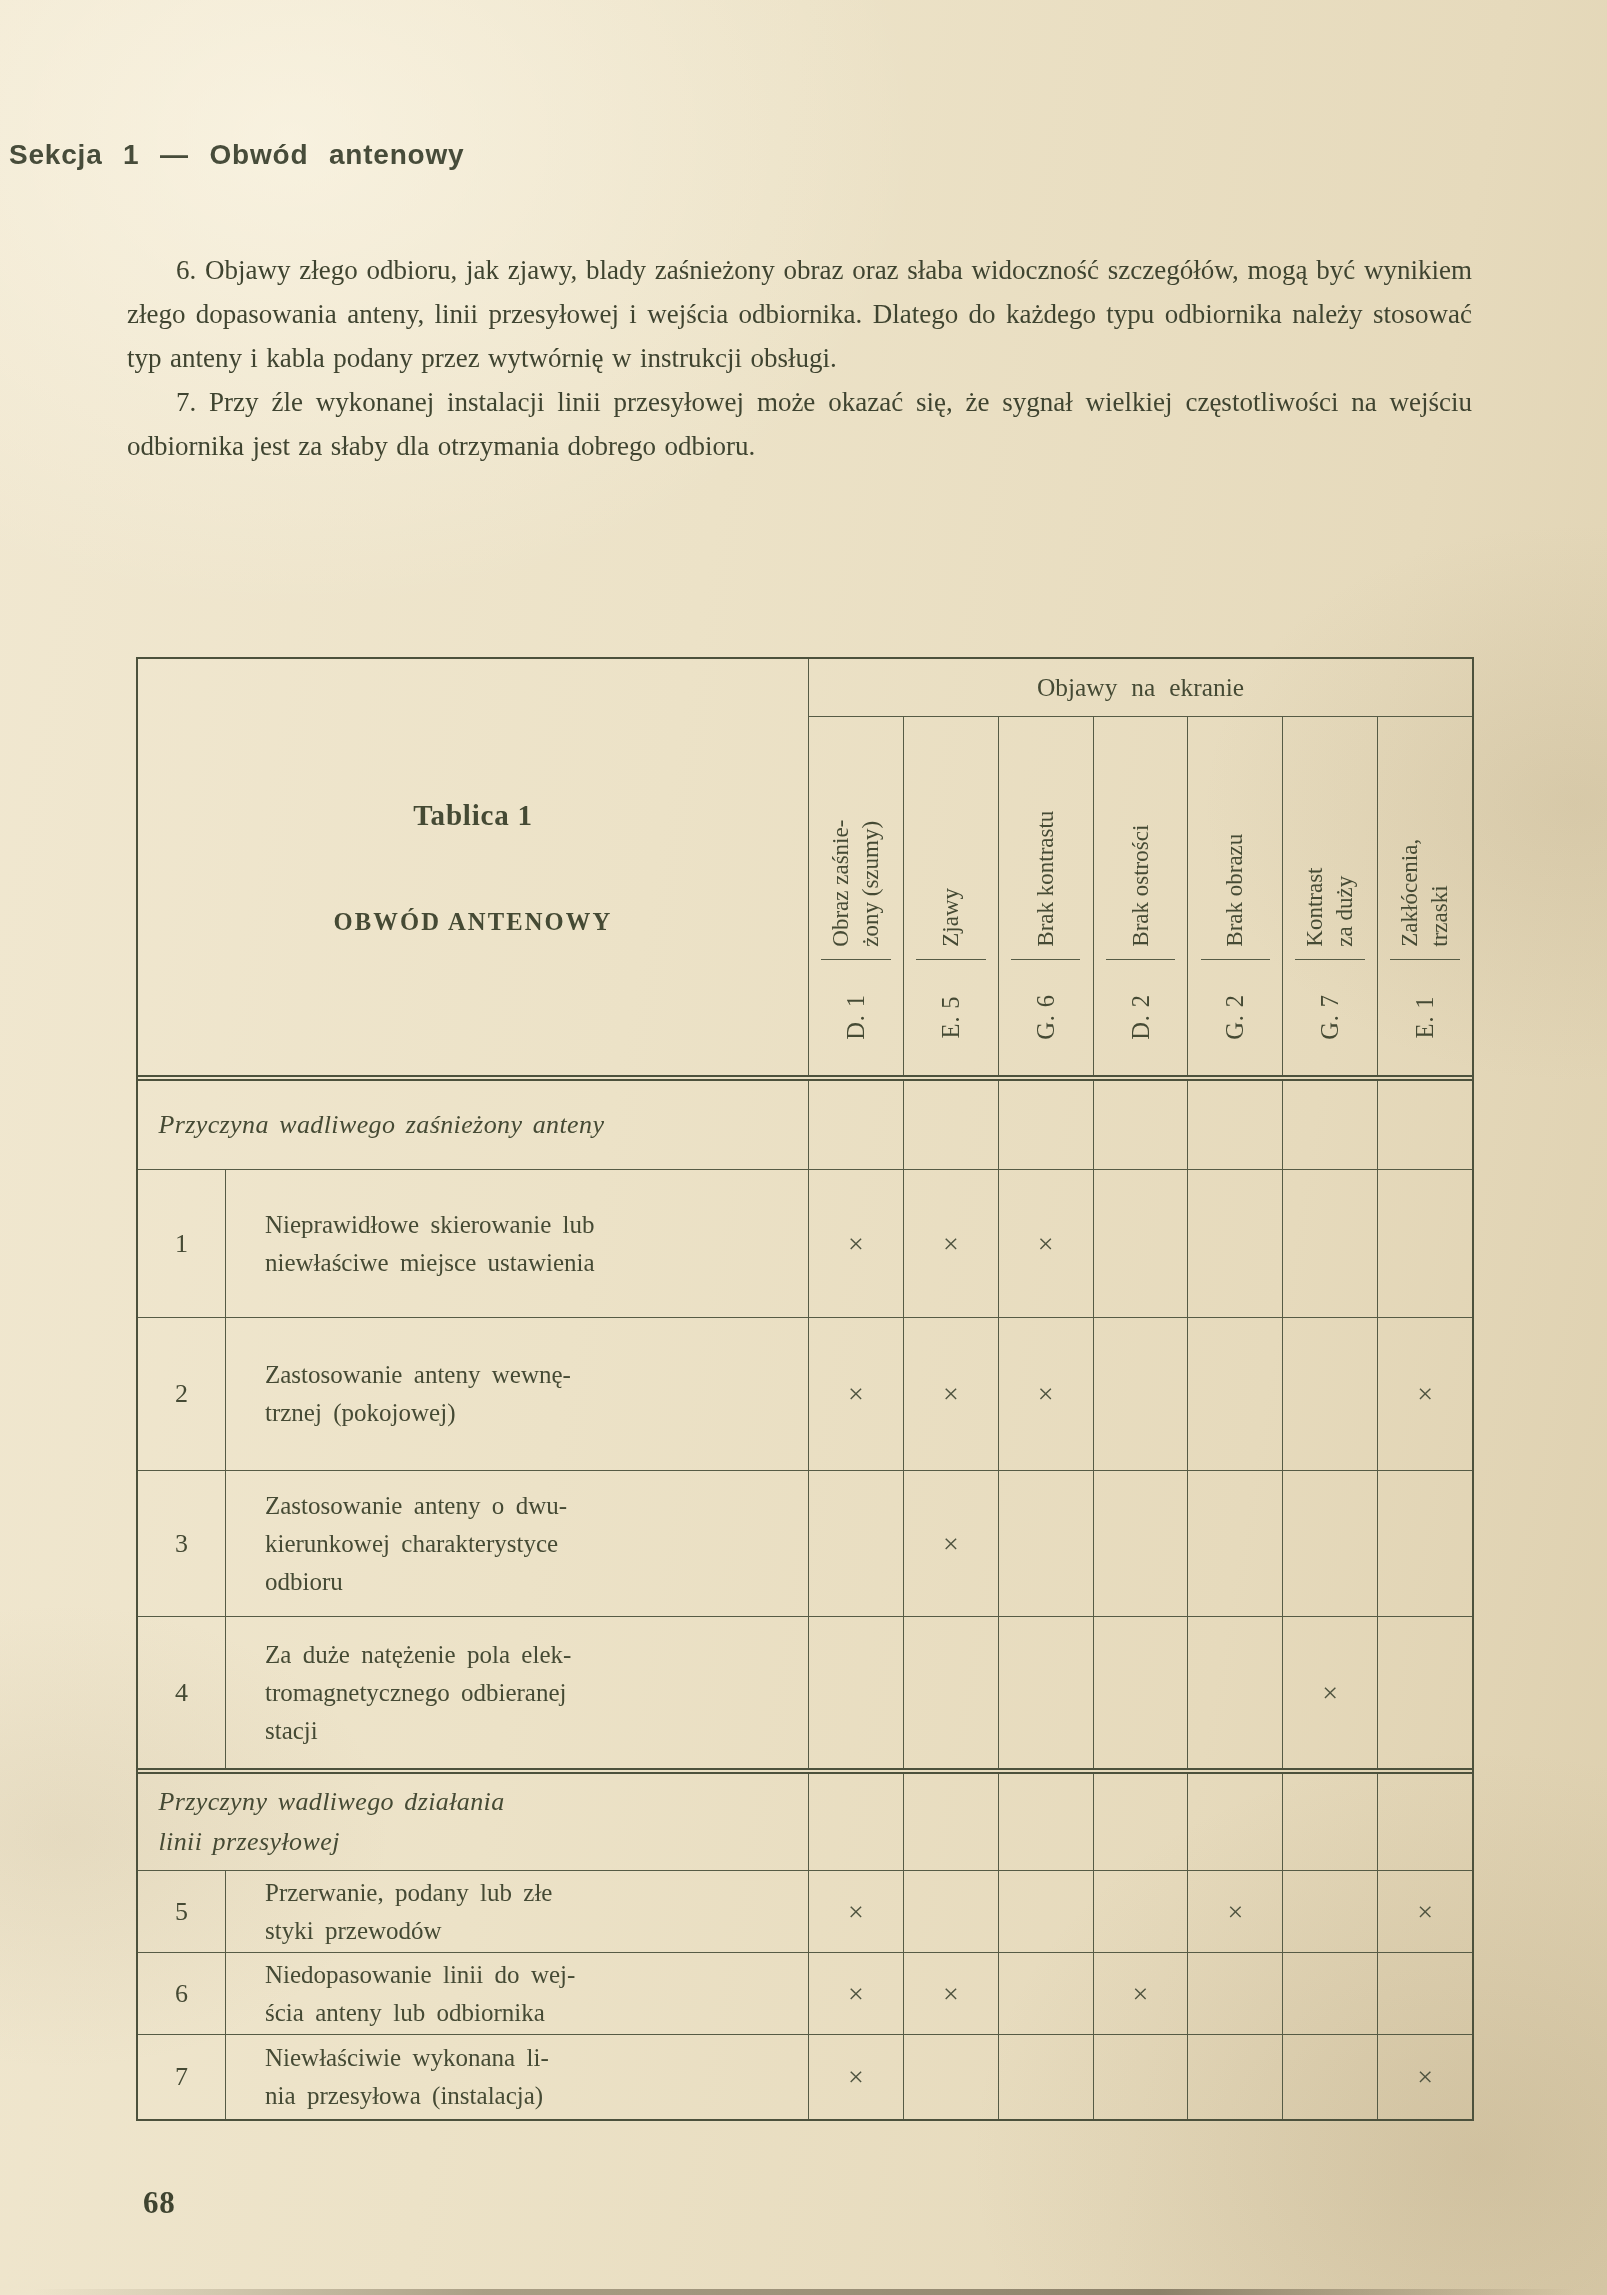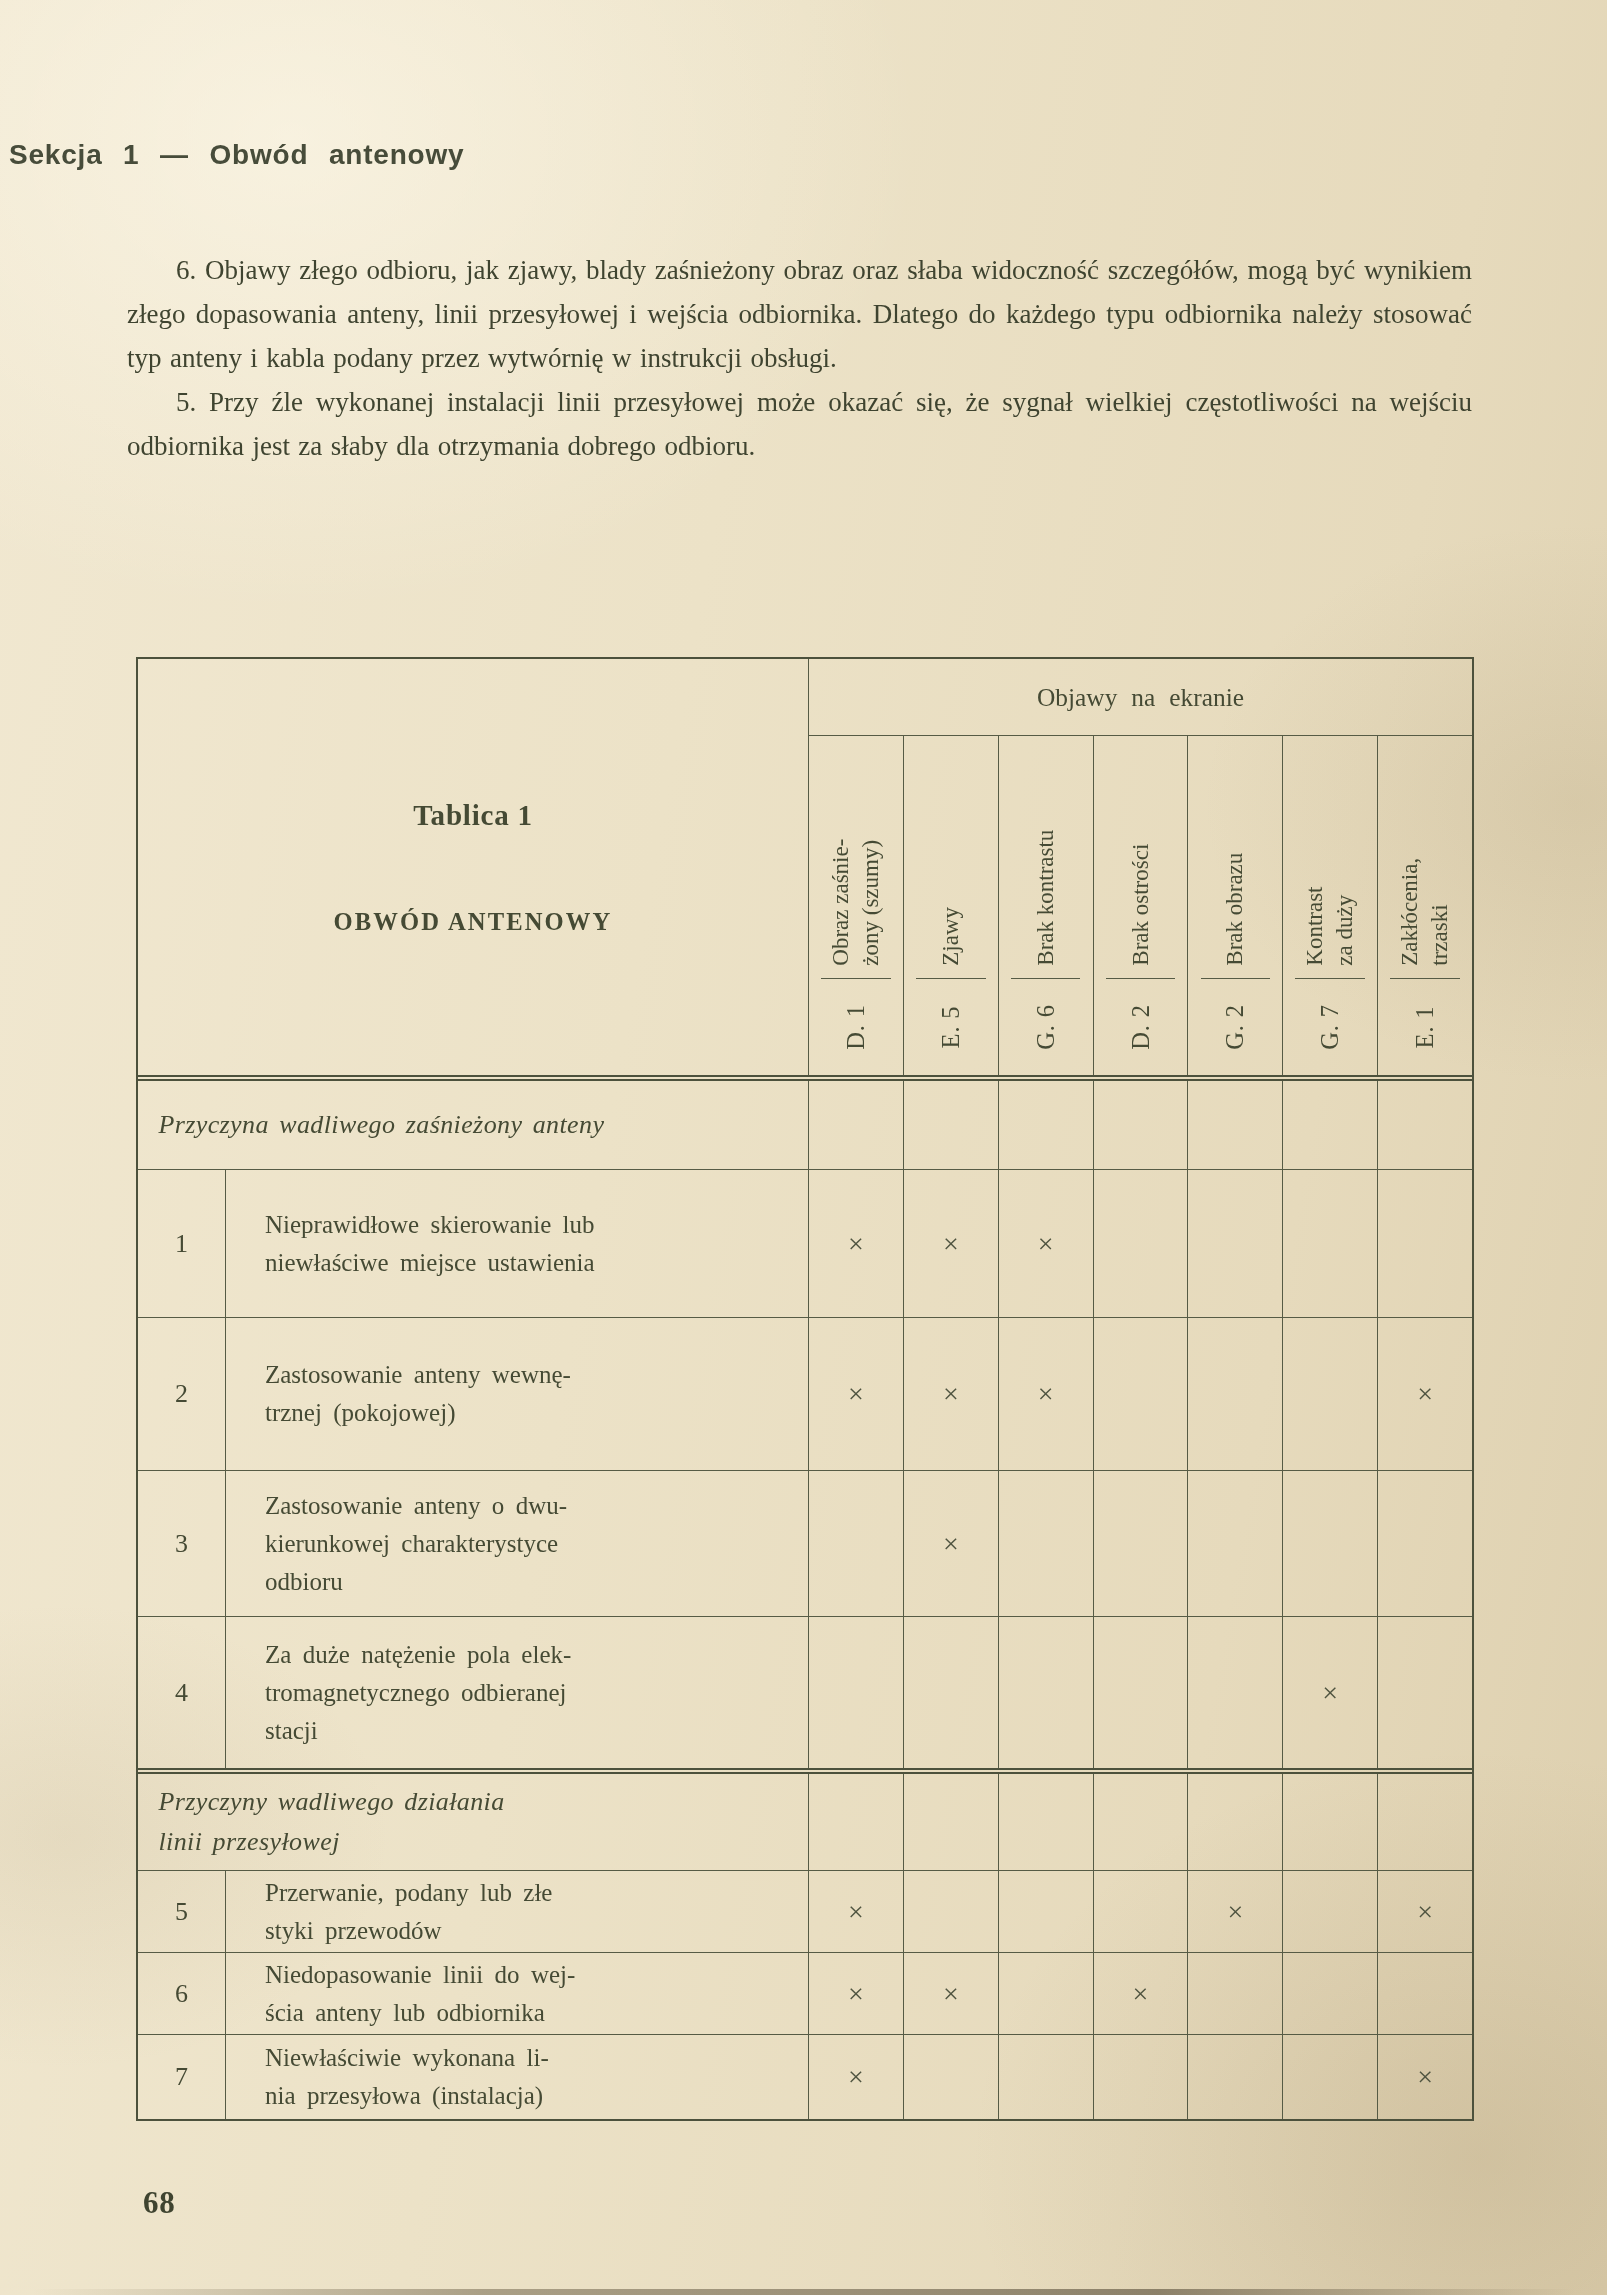--- a/index.html
+++ b/index.html
@@ -46,21 +46,21 @@
   .tbl *{box-sizing:border-box;}
   .thead{display:flex;height:416px;}
   .corner{
     width:670px;display:flex;flex-direction:column;
     align-items:center;justify-content:center;gap:76px;
   }
   .tcaption{font-size:29px;font-weight:bold;letter-spacing:0.8px;}
   .ttitle{font-size:24.6px;font-weight:bold;letter-spacing:2.1px;}
   .hright{flex:1;display:flex;flex-direction:column;}
   .objawy{
-    height:77px;display:flex;align-items:center;justify-content:center;
+    height:58px;display:flex;align-items:center;justify-content:center;
     border-left:1.7px solid #565b45;border-bottom:1.7px solid #565b45;
     font-size:25.4px;word-spacing:7.6px;
   }
   .hcols{flex:1;display:flex;}
   .hcol{flex:1;display:flex;flex-direction:column;border-left:1.7px solid #565b45;}
   .hlabel{height:242px;position:relative;}
   .hlabel span{
     position:absolute;top:50%;left:50%;width:231px;
     transform:translate(-50%,-50%) rotate(-90deg);
     font-size:23px;line-height:1.32;text-align:left;
@@ -114,21 +114,21 @@
 </style>
 </head>
 <body>
 
 <div class="page">
 
   <div class="title">Sekcja 1 — Obwód antenowy</div>
 
   <div class="bodytext">
     <p>6. Objawy złego odbioru, jak zjawy, blady zaśnieżony obraz oraz słaba widoczność szczegółów, mogą być wynikiem złego dopasowania anteny, linii przesyłowej i wejścia odbiornika. Dlatego do każdego typu odbiornika należy stosować typ anteny i kabla podany przez wytwórnię w instrukcji obsługi.</p>
-    <p>5. Przy źle wykonanej instalacji linii przesyłowej może okazać się, że sygnał wielkiej częstotliwości na wejściu odbiornika jest za słaby dla otrzymania dobrego odbioru.</p>
+    <p>7. Przy źle wykonanej instalacji linii przesyłowej może okazać się, że sygnał wielkiej częstotliwości na wejściu odbiornika jest za słaby dla otrzymania dobrego odbioru.</p>
   </div>
 
   <div class="tbl">
 
     <div class="thead">
       <div class="corner">
         <div class="tcaption">Tablica 1</div>
         <div class="ttitle">OBWÓD ANTENOWY</div>
       </div>
       <div class="hright">

